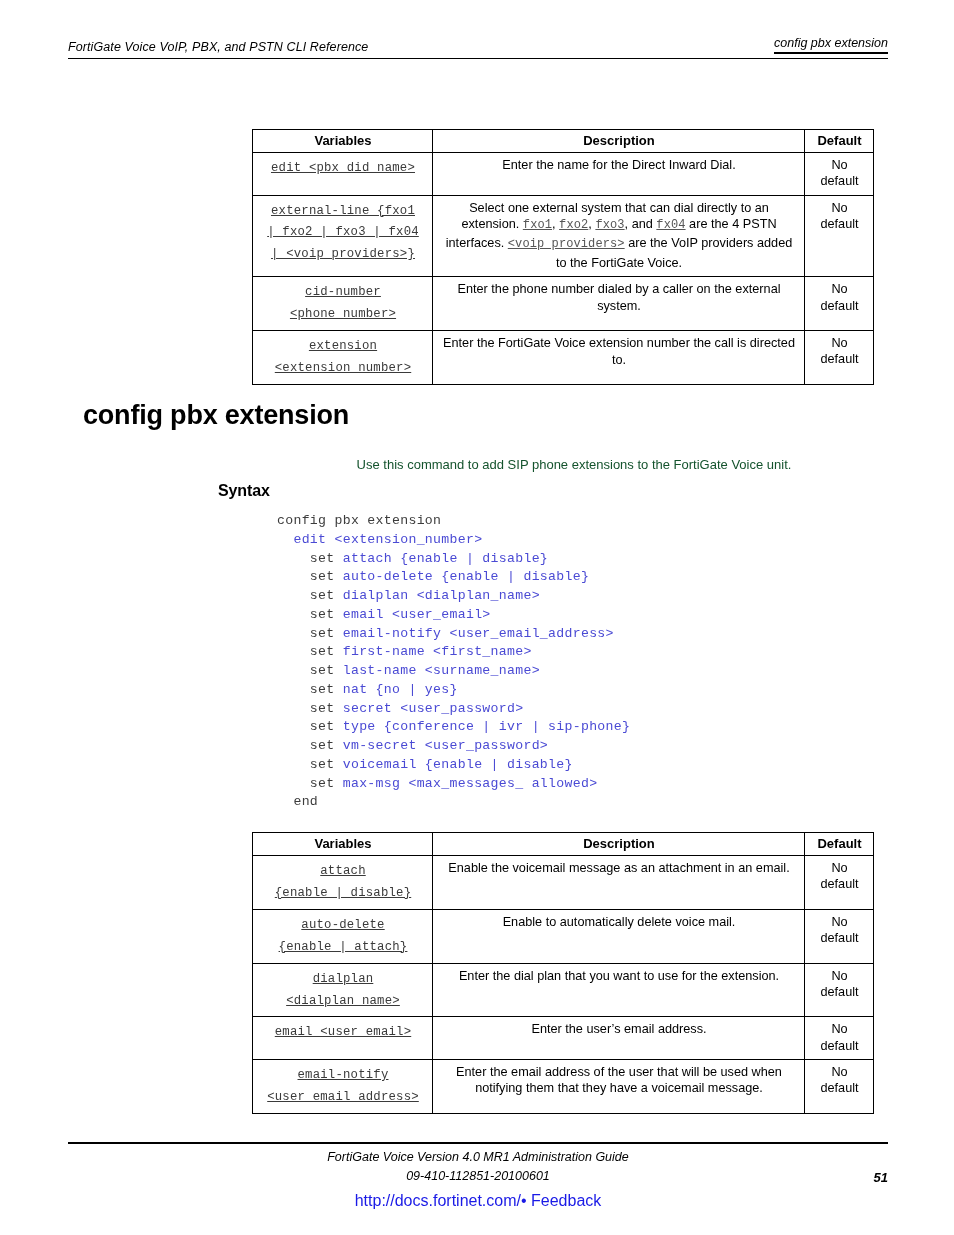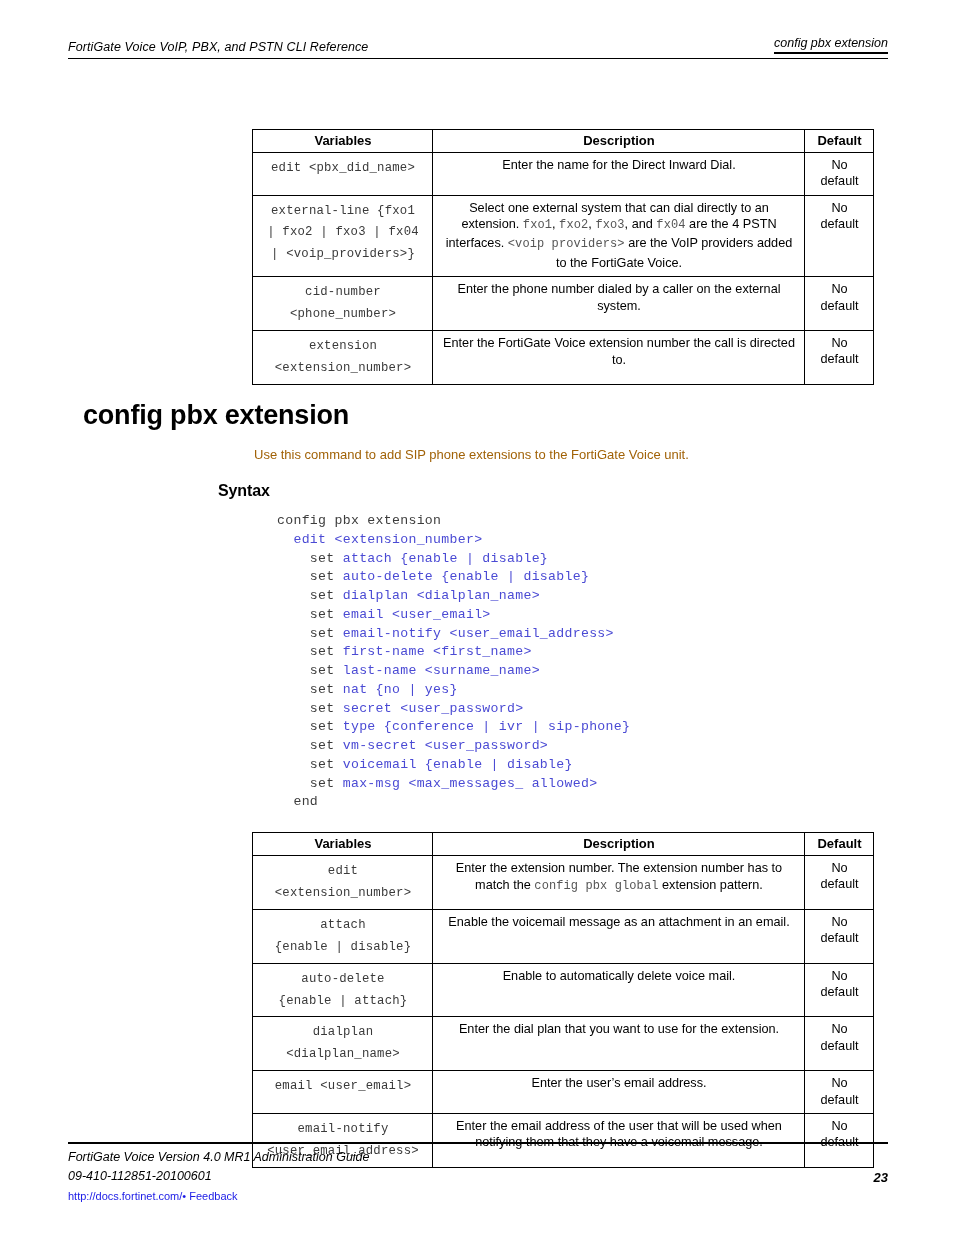--- a/index.html
+++ b/index.html
@@ -85,20 +85,21 @@
   .col-desc { width: 372px; }
   .col-def  { width: 69px; }
 
   .mono {
     font-family: "Liberation Mono", "DejaVu Sans Mono", monospace;
     font-size: 12.3px;
     color: #3a3a3a;
     letter-spacing: 0.2px;
     line-height: 1.62;
     white-space: pre-wrap;
+    text-decoration: underline;
   }
   td.varcell { line-height: 1.62; }
   td.desccell {
     font-family: "Liberation Sans", sans-serif;
     font-size: 12.7px;
     line-height: 1.30;
     color: #000;
     margin-left: 12px;
   }
   td.desccell .mono {
@@ -121,24 +122,25 @@
     left: 83px;
     top: 400px;
     font-size: 27px;
     font-weight: bold;
     letter-spacing: -0.2px;
     color: #000;
   }
   .intro-para {
     position: absolute;
     left: 254px;
-    top: 447px;
+    top: 457px;
     width: 640px;
     font-size: 13px;
-    color: #a16207;
+    color: #14532d;
+    text-align: center;
   }
   .sub-title {
     position: absolute;
     left: 218px;
     top: 482px;
     font-size: 16px;
     font-weight: bold;
     color: #000;
     letter-spacing: -0.1px;
   }
@@ -166,30 +168,31 @@
     top: 1142px;
     width: 820px;
     height: 2.4px;
     background: #000;
   }
   .footer {
     position: absolute;
     left: 68px;
     top: 1148px;
     width: 820px;
+    text-align: center;
   }
   .footer .f-line1,
   .footer .f-line2 {
     font-style: italic;
     font-size: 12.5px;
     color: #000;
     line-height: 1.55;
   }
   .footer .f-line3 {
-    font-size: 11px;
+    font-size: 16px;
     color: #1a1ae6;
     line-height: 1.6;
     margin-top: 1px;
   }
   .footer .f-line3 a { color: #1a1ae6; text-decoration: none; }
   .page-num {
     position: absolute;
     right: 0;
     top: 22px;
     font-style: italic;
@@ -270,27 +273,20 @@
     </colgroup>
     <thead>
       <tr>
         <th>Variables</th>
         <th>Description</th>
         <th>Default</th>
       </tr>
     </thead>
     <tbody id="t2-body">
         <tr>
-          <td class="varcell"><span class="mono">edit
-&lt;extension_number&gt;</span></td>
-          <td class="desccell"><span>Enter the extension number. The extension number has to match the </span><span class="mono">config pbx global</span><span> extension pattern.</span></td>
-          <td class="defcell">No
-default</td>
-        </tr>
-        <tr>
           <td class="varcell"><span class="mono">attach
 {enable | disable}</span></td>
           <td class="desccell">Enable the voicemail message as an attachment in an email.</td>
           <td class="defcell">No
 default</td>
         </tr>
         <tr>
           <td class="varcell"><span class="mono">auto-delete
 {enable | attach}</span></td>
           <td class="desccell">Enable to automatically delete voice mail.</td>
@@ -321,17 +317,17 @@
   </table>
 
   <div class="foot-rule"></div>
   <div class="footer">
     <div class="footer-wrap">
       <div class="f-line1">FortiGate Voice Version 4.0 MR1 Administration Guide</div>
       <div class="f-line2">09-410-112851-20100601</div>
       <div class="f-line3">
         <a href="#">http://docs.fortinet.com/</a><span class="sep">•</span> <a href="#">Feedback</a>
       </div>
-      <div class="page-num">23</div>
+      <div class="page-num">51</div>
     </div>
   </div>
 
 </div>
 
 </body></html>

